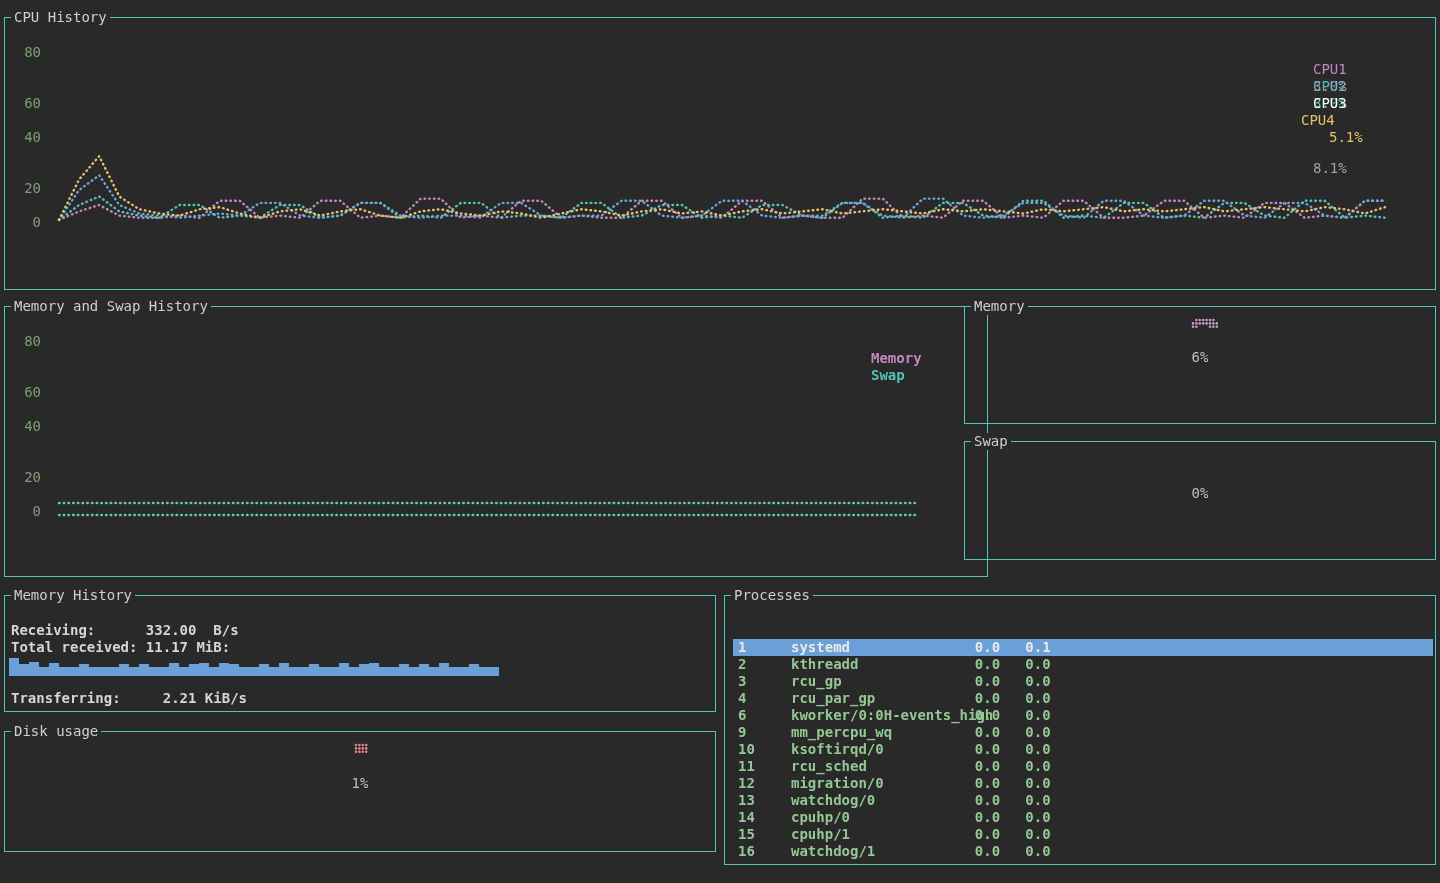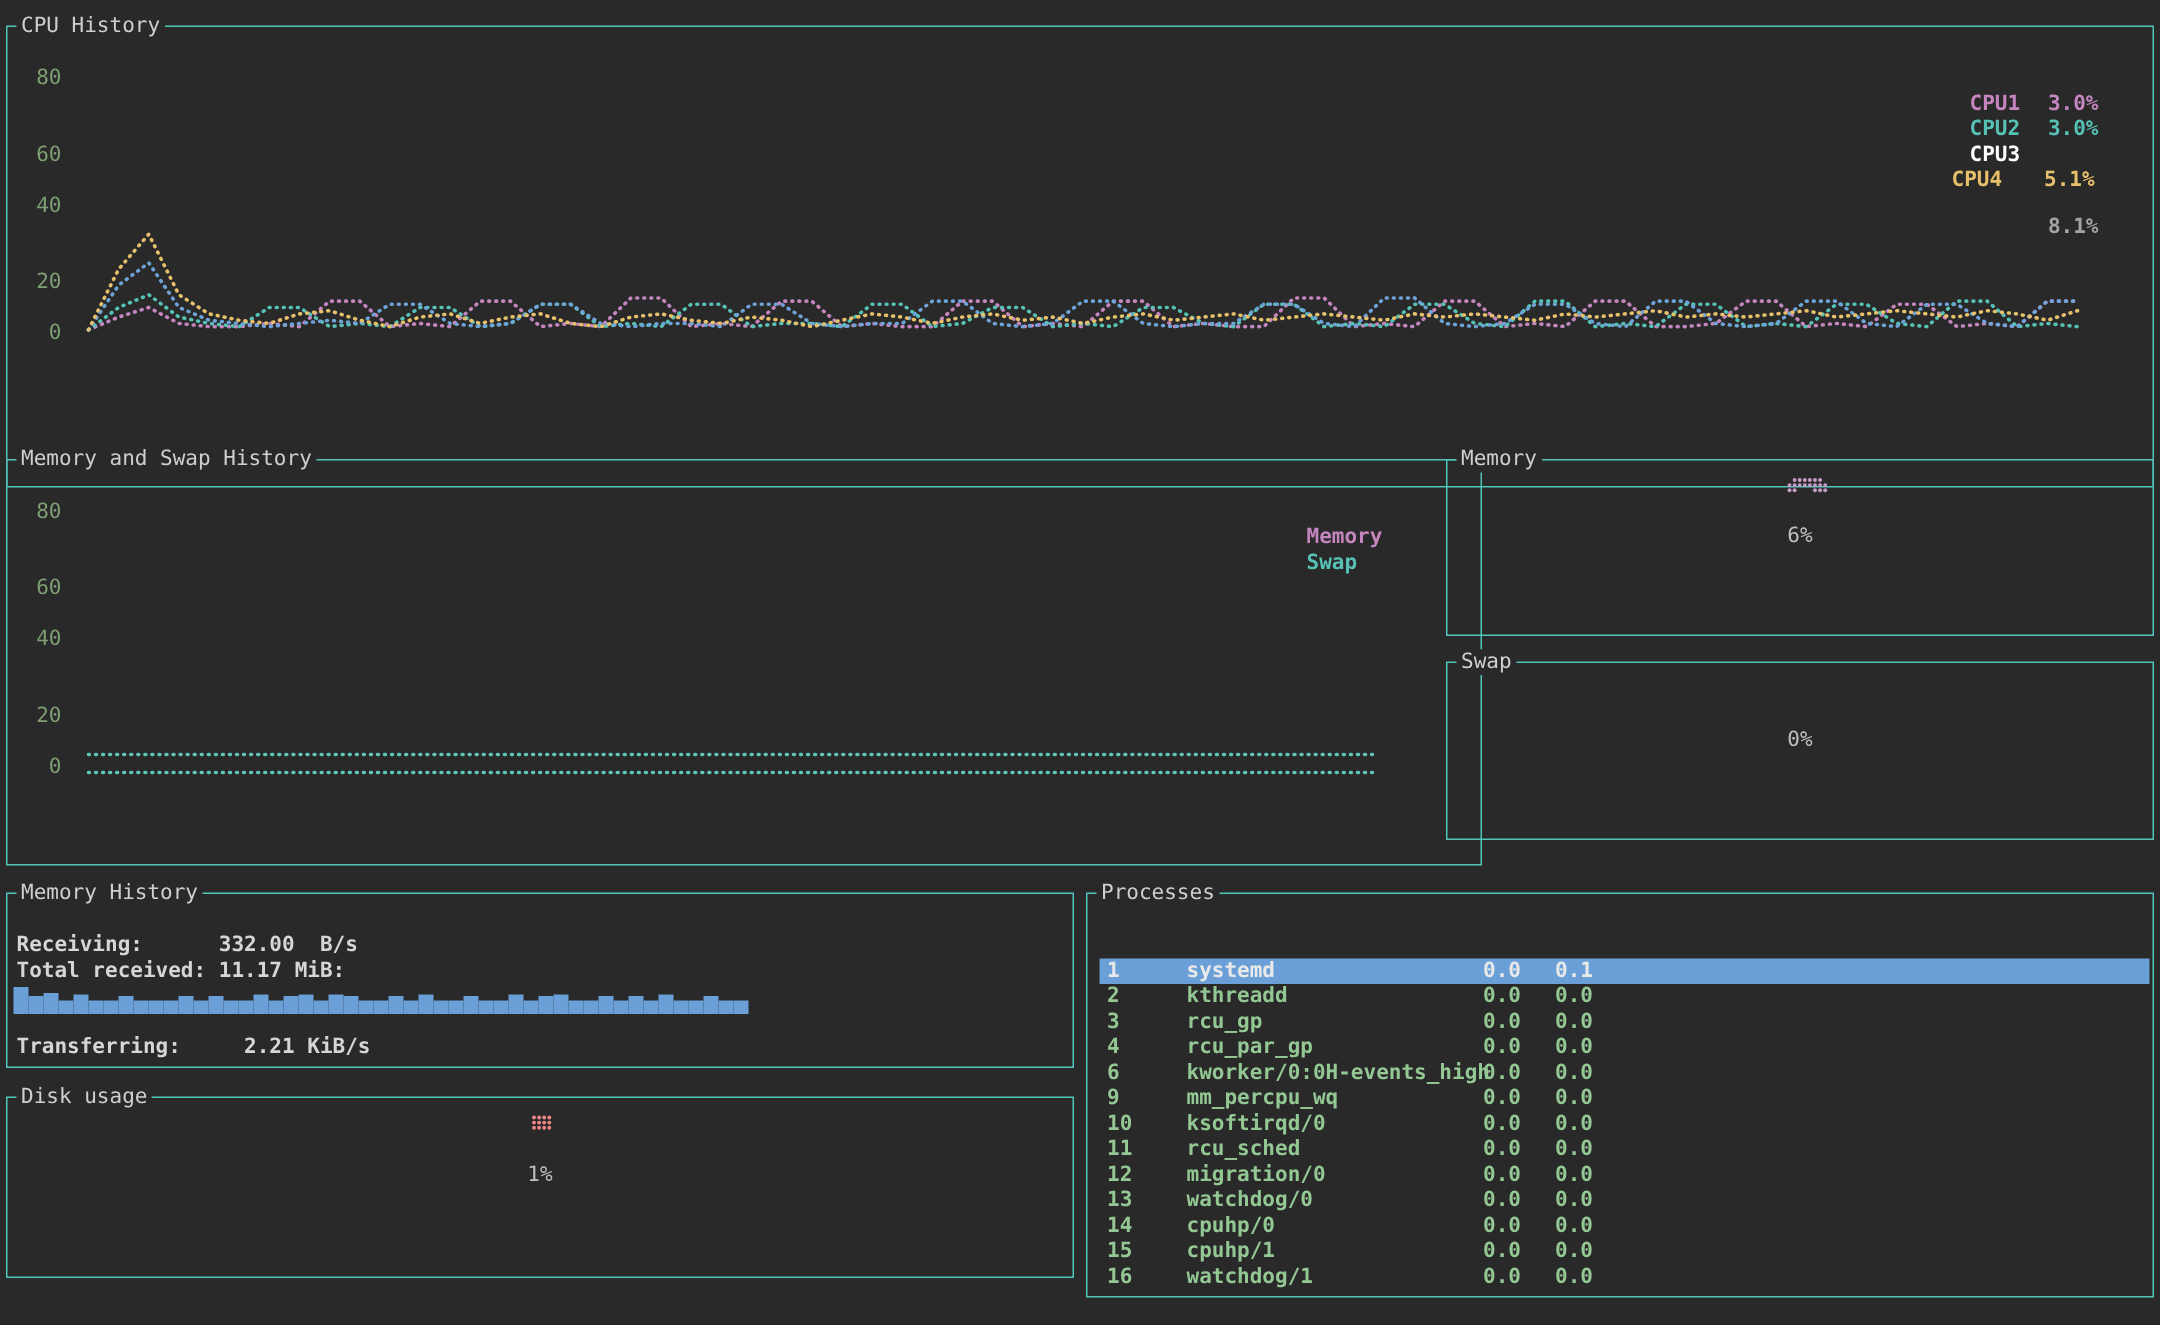--- a/index.html
+++ b/index.html
@@ -8,46 +8,46 @@
     font-family:"DejaVu Sans Mono","Liberation Mono",monospace;
     font-size:14px;line-height:17px;color:var(--text);overflow:hidden;
   }
   .panel{position:absolute;border:1px solid var(--border);box-sizing:border-box;}
   .panel-title{
     position:absolute;top:-9px;left:6px;padding:0 3px;background:var(--background);
     color:var(--title);white-space:pre;
   }
   .tick{position:absolute;width:24px;text-align:right;color:var(--tick);}
   .chart-svg{position:absolute;left:0;top:0;}
-  .leg{position:absolute;display:flex;justify-content:space-between;width:86px;font-weight:bold;}
+  .leg{position:absolute;display:flex;justify-content:space-between;width:86px;font-weight:normal;flex-direction:column;}
   .leg span{white-space:pre;}
   .mem-leg{position:absolute;font-weight:bold;white-space:pre;}
   .gauge-value{position:absolute;left:0;width:100%;text-align:center;color:var(--value-text);}
   .net-line{position:absolute;left:6px;white-space:pre;color:var(--text);font-weight:bold;}
   .phead{
     position:absolute;left:8px;top:10px;width:700px;height:17px;display:grid;
     grid-template-columns:53px 170px 53px 48px;padding-left:5px;box-sizing:border-box;
     color:var(--process-text);font-weight:bold;
   }
   .prow{
     position:absolute;left:8px;width:700px;height:17px;display:grid;
     grid-template-columns:53px 170px 53px 48px;padding-left:5px;box-sizing:border-box;
     color:var(--process-text);font-weight:bold;
   }
   .prow.selected{background:var(--selected-bg);color:var(--selected-text);}
   .c-cmd{white-space:nowrap;overflow:visible;}
-  .c-cpu,.c-mem{text-align:right;}
+  .c-cpu,.c-mem{text-align:center;}
   .hright{text-align:right;}
 </style>
 </head>
 <body>
 
 <div class="screen">
 
-  <div class="panel" style="left:4px;top:17px;width:1432px;height:308px">
+  <div class="panel" style="left:4px;top:17px;width:1432px;height:273px">
     <span class="panel-title">CPU History</span>
     <span class="tick" style="left:12px;top:26px">80</span>
     <span class="tick" style="left:12px;top:77px">60</span>
     <span class="tick" style="left:12px;top:111px">40</span>
     <span class="tick" style="left:12px;top:162px">20</span>
     <span class="tick" style="left:12px;top:196px">0</span>
     <svg class="chart-svg" width="1430" height="271" viewBox="0 0 1430 271">
         <polyline points="54,201.875 74.0909090909091,193.375 94.18181818181819,187 114.27272727272728,197.625 134.36363636363637,199.75 154.45454545454544,199.75 174.54545454545456,197.625 194.63636363636363,199.75 214.72727272727272,182.75 234.8181818181818,182.75 254.9090909090909,199.75 275,197.625 295.0909090909091,199.75 315.1818181818182,182.75 335.27272727272725,182.75 355.3636363636364,199.75 375.45454545454544,197.625 395.54545454545456,199.75 415.6363636363636,180.625 435.72727272727275,180.625 455.8181818181818,199.75 475.90909090909093,197.625 496,199.75 516.090909090909,182.75 536.1818181818182,182.75 556.2727272727273,199.75 576.3636363636364,197.625 596.4545454545455,199.75 616.5454545454545,199.75 636.6363636363636,182.75 656.7272727272727,182.75 676.8181818181819,199.75 696.9090909090909,197.625 717,199.75 737.0909090909091,182.75 757.1818181818181,182.75 777.2727272727273,199.75 797.3636363636364,197.625 817.4545454545455,199.75 837.5454545454545,199.75 857.6363636363636,180.625 877.7272727272727,180.625 897.8181818181819,199.75 917.9090909090909,197.625 938,199.75 958.0909090909091,182.75 978.1818181818181,182.75 998.2727272727273,199.75 1018.3636363636364,197.625 1038.4545454545455,199.75 1058.5454545454545,182.75 1078.6363636363637,182.75 1098.7272727272727,199.75 1118.8181818181818,199.75 1138.909090909091,197.625 1159,182.75 1179.090909090909,182.75 1199.1818181818182,199.75 1219.2727272727273,197.625 1239.3636363636363,199.75 1259.4545454545455,184.875 1279.5454545454545,184.875 1299.6363636363637,199.75 1319.7272727272727,197.625 1339.8181818181818,199.75 1359.909090909091,182.75 1380,182.75" fill="none" stroke="#c586c0" stroke-width="2.4" stroke-dasharray="0.6 4.1" stroke-linecap="round"></polyline>
         <polyline points="54,201.875 74.0909090909091,187 94.18181818181819,178.5 114.27272727272728,193.375 134.36363636363637,197.625 154.45454545454544,199.75 174.54545454545456,187 194.63636363636363,187 214.72727272727272,199.75 234.8181818181818,197.625 254.9090909090909,199.75 275,187 295.0909090909091,187 315.1818181818182,199.75 335.27272727272725,197.625 355.3636363636364,184.875 375.45454545454544,184.875 395.54545454545456,199.75 415.6363636363636,197.625 435.72727272727275,199.75 455.8181818181818,184.875 475.90909090909093,184.875 496,199.75 516.090909090909,197.625 536.1818181818182,197.625 556.2727272727273,199.75 576.3636363636364,184.875 596.4545454545455,184.875 616.5454545454545,199.75 636.6363636363636,197.625 656.7272727272727,187 676.8181818181819,187 696.9090909090909,199.75 717,197.625 737.0909090909091,199.75 757.1818181818181,187 777.2727272727273,187 797.3636363636364,197.625 817.4545454545455,199.75 837.5454545454545,184.875 857.6363636363636,184.875 877.7272727272727,199.75 897.8181818181819,197.625 917.9090909090909,199.75 938,184.875 958.0909090909091,184.875 978.1818181818181,197.625 998.2727272727273,199.75 1018.3636363636364,182.75 1038.4545454545455,182.75 1058.5454545454545,199.75 1078.6363636363637,197.625 1098.7272727272727,199.75 1118.8181818181818,184.875 1138.909090909091,184.875 1159,199.75 1179.090909090909,197.625 1199.1818181818182,199.75 1219.2727272727273,184.875 1239.3636363636363,184.875 1259.4545454545455,197.625 1279.5454545454545,199.75 1299.6363636363637,182.75 1319.7272727272727,182.75 1339.8181818181818,199.75 1359.909090909091,197.625 1380,199.75" fill="none" stroke="#56c2b5" stroke-width="2.4" stroke-dasharray="0.6 4.1" stroke-linecap="round"></polyline>
         <polyline points="54,201.875 74.0909090909091,172.125 94.18181818181819,157.25 114.27272727272728,187 134.36363636363637,195.5 154.45454545454544,197.625 174.54545454545456,199.75 194.63636363636363,197.625 214.72727272727272,195.5 234.8181818181818,197.625 254.9090909090909,184.875 275,184.875 295.0909090909091,197.625 315.1818181818182,199.75 335.27272727272725,197.625 355.3636363636364,184.875 375.45454545454544,184.875 395.54545454545456,197.625 415.6363636363636,199.75 435.72727272727275,197.625 455.8181818181818,197.625 475.90909090909093,199.75 496,184.875 516.090909090909,184.875 536.1818181818182,197.625 556.2727272727273,199.75 576.3636363636364,197.625 596.4545454545455,197.625 616.5454545454545,182.75 636.6363636363636,182.75 656.7272727272727,197.625 676.8181818181819,199.75 696.9090909090909,197.625 717,182.75 737.0909090909091,182.75 757.1818181818181,197.625 777.2727272727273,199.75 797.3636363636364,197.625 817.4545454545455,197.625 837.5454545454545,184.875 857.6363636363636,184.875 877.7272727272727,197.625 897.8181818181819,199.75 917.9090909090909,180.625 938,180.625 958.0909090909091,197.625 978.1818181818181,199.75 998.2727272727273,197.625 1018.3636363636364,184.875 1038.4545454545455,184.875 1058.5454545454545,197.625 1078.6363636363637,199.75 1098.7272727272727,182.75 1118.8181818181818,182.75 1138.909090909091,197.625 1159,199.75 1179.090909090909,197.625 1199.1818181818182,182.75 1219.2727272727273,182.75 1239.3636363636363,197.625 1259.4545454545455,199.75 1279.5454545454545,184.875 1299.6363636363637,184.875 1319.7272727272727,197.625 1339.8181818181818,199.75 1359.909090909091,182.75 1380,182.75" fill="none" stroke="#6ea3d8" stroke-width="2.4" stroke-dasharray="0.6 4.1" stroke-linecap="round"></polyline>

